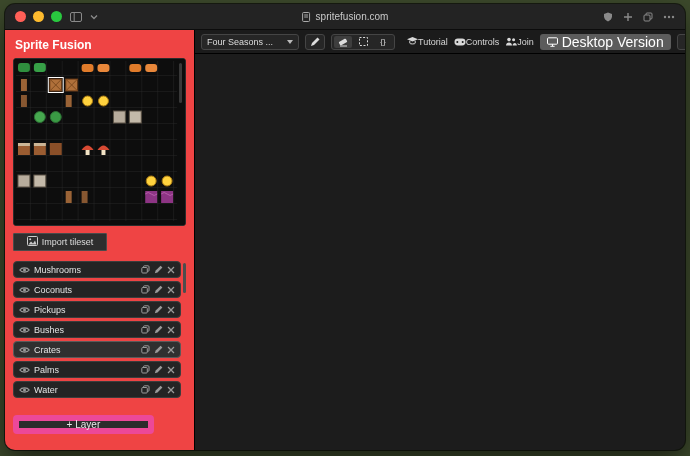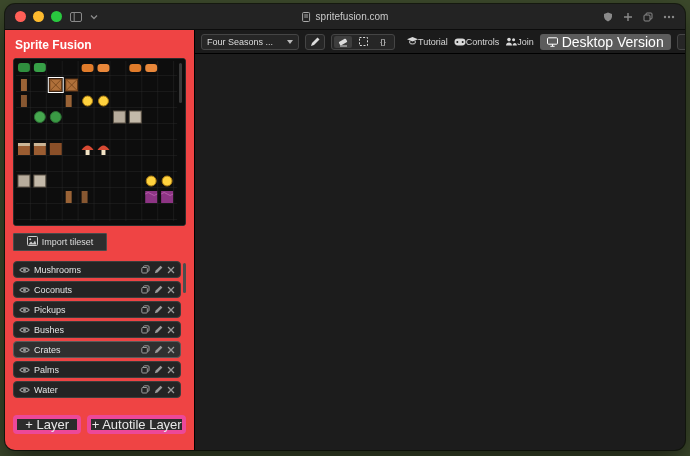--- a/index.html
+++ b/index.html
@@ -56,22 +56,22 @@
   }
   .layer-row.selected { background:#303030; border-color:#5a5a5a; }
   .lname { flex:1; font-size:9px; color:#e3e3e3; white-space:nowrap; overflow:hidden; }
   .licon { color:#9a9a9a; display:flex; align-items:center; }
   .scroll-thumb {
     position:absolute; right:0; top:2px; width:3px; height:30px;
     background:#4d4d4d; border-radius:2px;
   }
   .bottom-btns { display:flex; gap:6px; margin-top:4px; flex:0 0 auto; }
   .add-btn {
-    height:19px; background:#2c2c2c; border:4px solid #ec4899; border-radius:4px;
-    color:#e8e8e8; font-size:13px; display:flex; align-items:center;
+    height:19px; background:#2c2c2c; border:6px solid #ec4899; border-radius:4px;
+    color:#e8e8e8; font-size:10px; display:flex; align-items:center;
     justify-content:center; cursor:pointer;
   }
   .add-btn.layer { flex:0.8; }
   .add-btn.autotile { flex:1.2; }
   
   .main { flex:1; display:flex; min-width:0; }
   .toolbar {
     height:24px; flex:0 0 24px; background:#1b1b1b; border-bottom:1px solid #000;
     display:flex; align-items:center; padding:0 6px; gap:6px;
   }
@@ -441,21 +441,20 @@
                 <path d="M1 1l6 6M7 1L1 7" stroke="#9a9a9a" stroke-width="1.3"></path>
               </svg>
     </span>
   </div>
           <div class="scroll-thumb"></div>
         </div>
       <div style="position:relative;height:0"></div>
 
       <div class="bottom-btns">
         <button class="add-btn layer">+ Layer</button>
-        <button class="add-btn autotile">+ Autotile Layer</button>
       </div>
     </aside>
 
     <main class="main">
       <div class="toolbar">
         <div class="select">
           <span>Four Seasons ...</span>
           <span class="caret"></span>
         </div>
         <div class="tool-btn">

